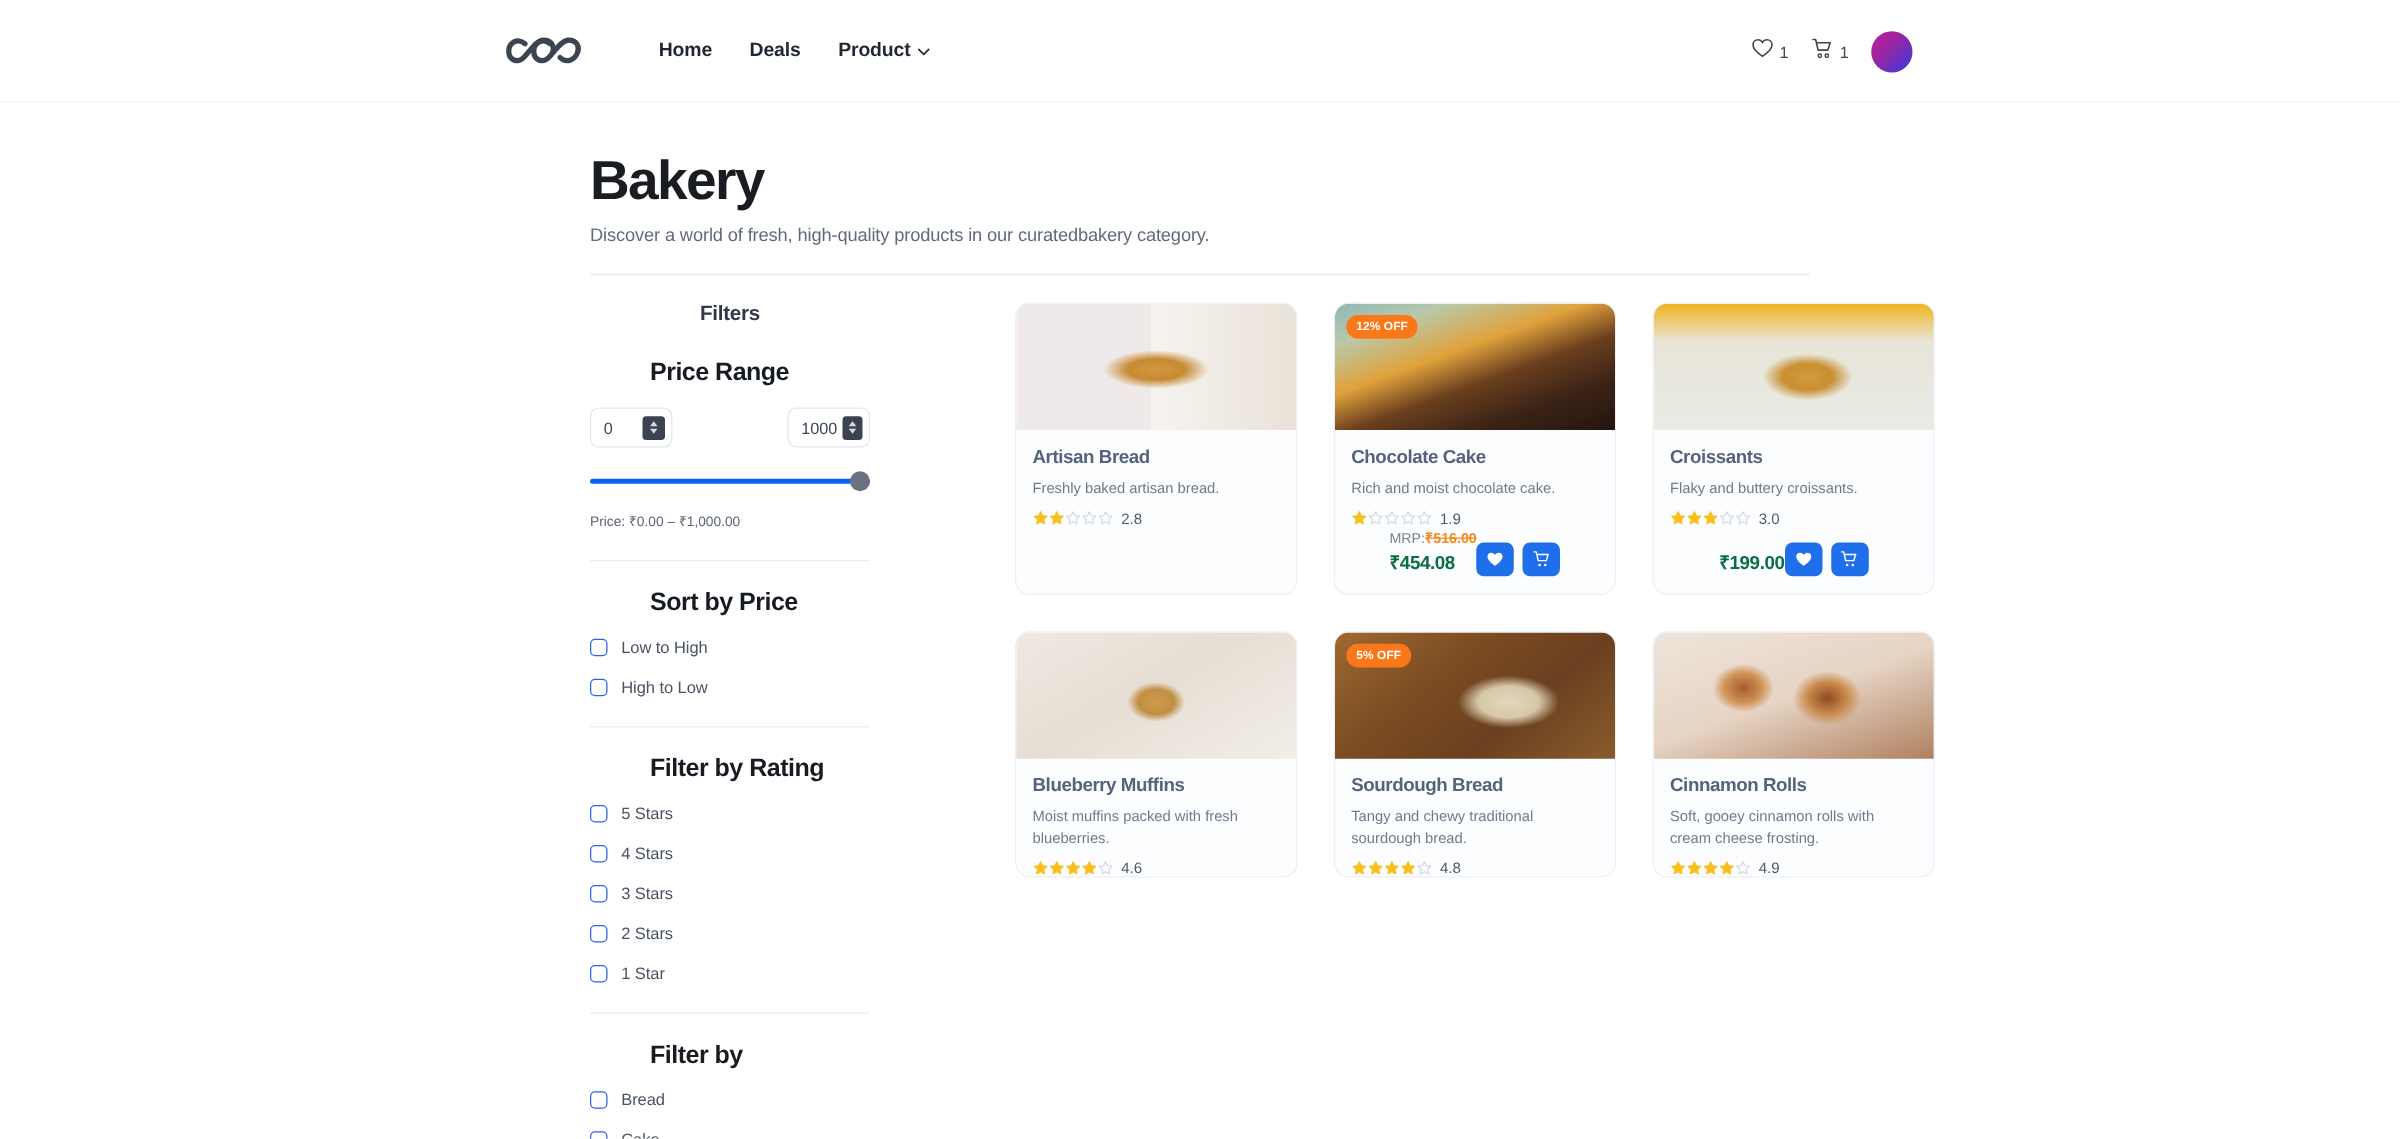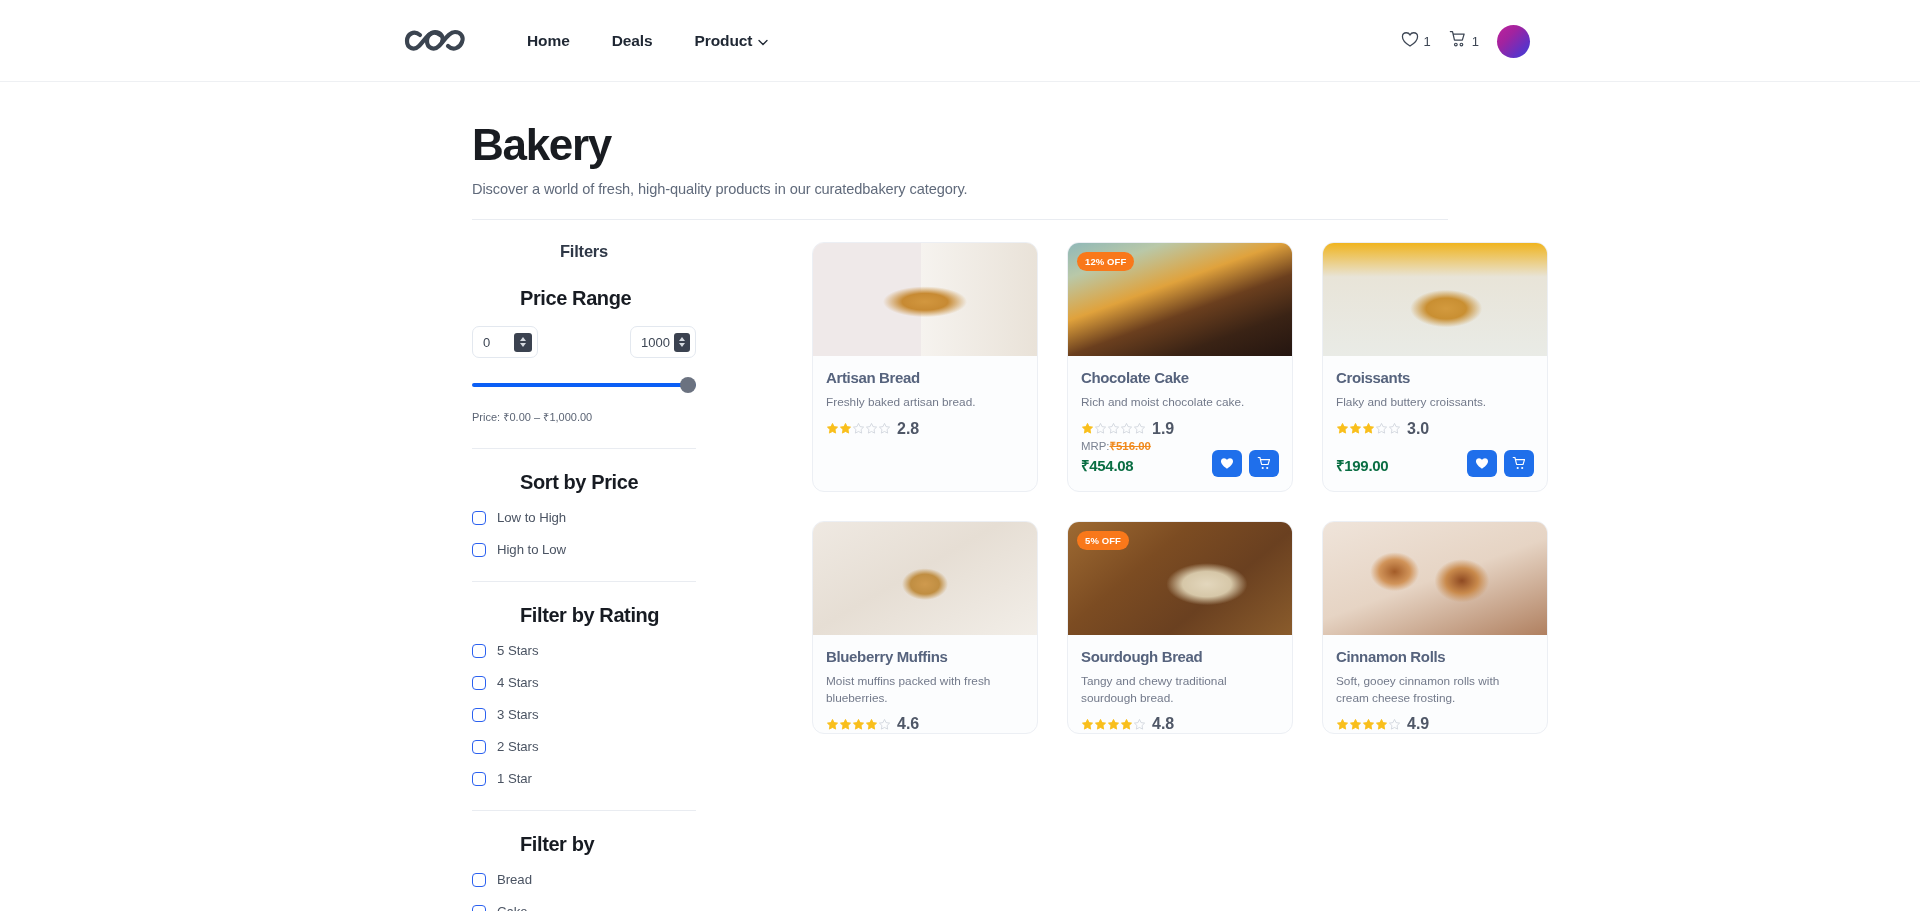--- a/index.html
+++ b/index.html
@@ -20,21 +20,21 @@
     position: relative;
   }
   .header-inner {
     width: 100%;
     padding: 0 472px 0 404px;
     display: flex;
     align-items: center;
     gap: 0;
   }
   .logo { width: 66px; height: 40px; flex: none; display:flex; align-items:center; }
-  .nav { display: flex; align-items: center; gap: 42px; margin-left: 57px; }
+  .nav { display: flex; align-items: center; gap: 30px; margin-left: 57px; }
   .nav-item {
     font-size: 15.5px; font-weight: 700; color: #1f2733;
     letter-spacing: -0.1px; cursor: pointer; white-space: nowrap;
     display: flex; align-items: center; gap: 6px;
   }
   .chev { display:inline-block; }
   .search-wrap {
     margin-left: 60px;
     width: 592px; height: 42px;
     border: 1px solid #e3e8ef; border-radius: 21px;
@@ -118,39 +118,39 @@
   .check-row .lbl { font-size: 13.2px; color: #4a5362; letter-spacing: -0.05px; }
 
   
   .products { flex: 1; margin-left: 116px; }
   .grid { display: grid; grid-template-columns: repeat(3, 226px); gap: 29px 29px; }
   .card {
     background: #fcfdfe; border: 1px solid #eceff4; border-radius: 12px;
     overflow: hidden; position: relative; cursor: pointer;
     display: flex; flex-direction: column;
   }
-  .card-img { height: 113px; position: relative; overflow: hidden; }
+  .card-img { height: 101px; position: relative; overflow: hidden; }
   .badge {
     position: absolute; top: 9px; left: 9px; z-index: 2;
     background: #f9781a; color: #fff; font-size: 9.5px; font-weight: 700;
     padding: 4px 8px; border-radius: 11px; letter-spacing: 0.1px;
   }
   .card-body { padding: 13px 13px 0 13px; flex: 1; }
   .card-title {
     font-size: 15px; font-weight: 700; color: #56637d;
     letter-spacing: -0.35px; margin-bottom: 8px;
   }
   .card-desc { font-size: 11.8px; color: #72798a; line-height: 1.42; }
   .rating { display: flex; align-items: center; gap: 6px; margin-top: 9px; }
   .stars { display: flex; gap: 0px; }
   .star { width: 13px; height: 13px; display: block; }
-  .rate-val { font-size: 16px; color: #4f5767; font-weight: 700; }
+  .rate-val { font-size: 12px; color: #4f5767; font-weight: 400; }
   .card-foot {
     padding: 0 13px 14px 13px; margin-top: auto;
-    display: flex; align-items: flex-end; justify-content: space-between;
+    display: flex; align-items: flex-end; justify-content: center;
   }
   .price-col { padding-bottom: 2px; }
   .mrp { font-size: 11.4px; color: #7a8291; margin-bottom: 2px; white-space: nowrap; }
   .mrp s { color: #f08a1e; font-weight: 700; }
   .price { font-size: 15px; font-weight: 700; color: #0a6e43; letter-spacing: -0.3px; }
   .btns { display: flex; gap: 7px; }
   .abtn {
     width: 30px; height: 27px; border-radius: 6px; background: #1f6feb;
     display: flex; align-items: center; justify-content: center; cursor: pointer;
   }

